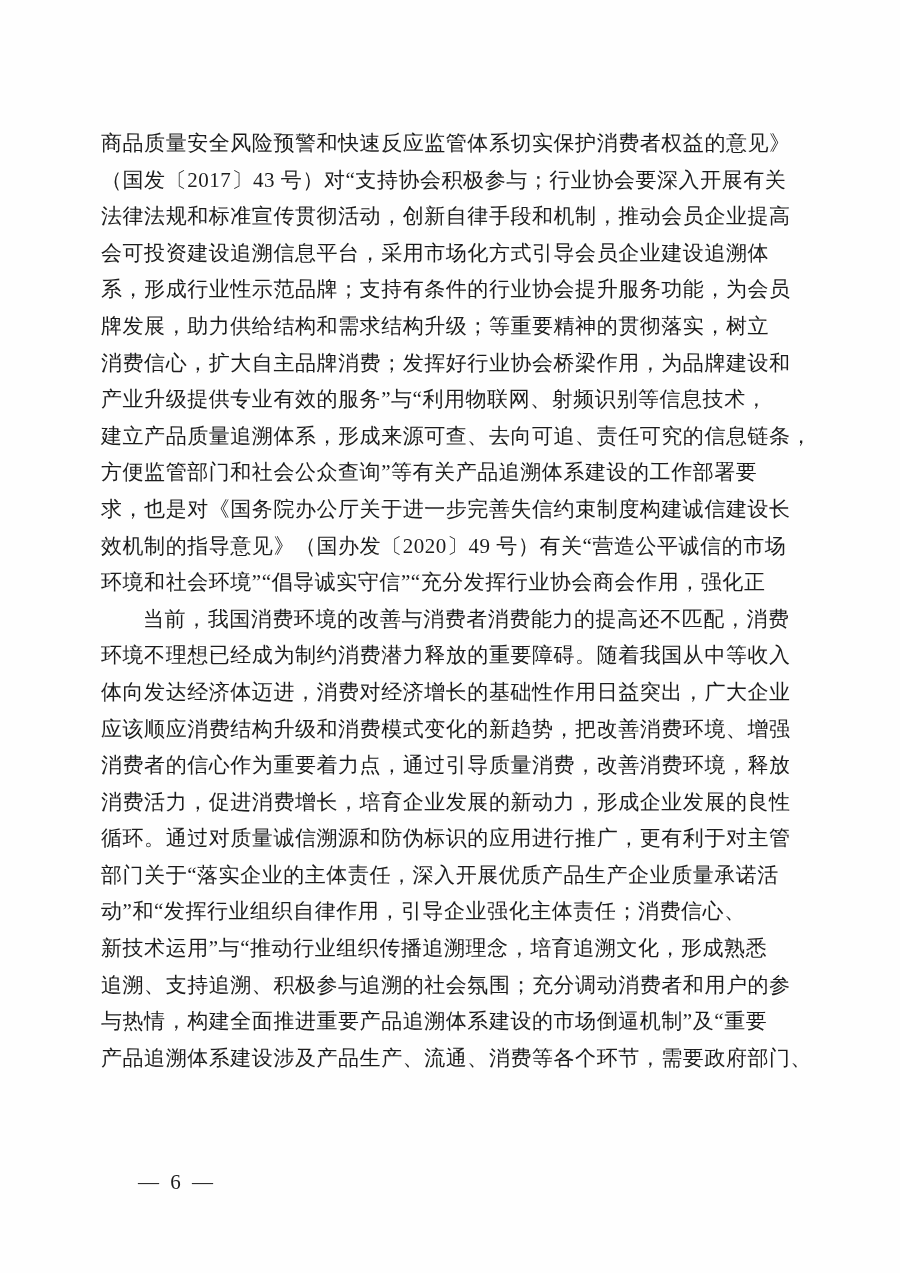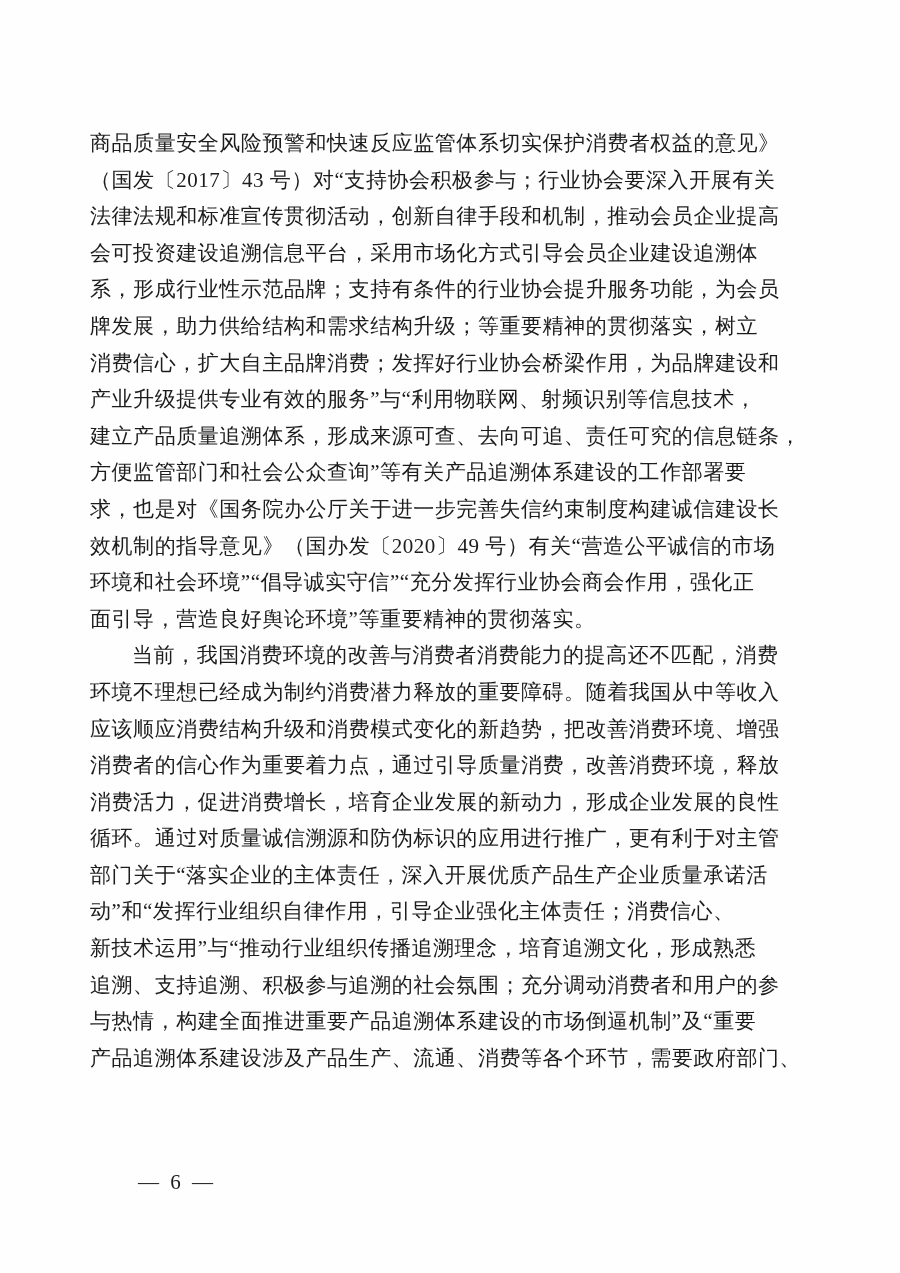--- a/index.html
+++ b/index.html
@@ -12,21 +12,21 @@
     width: 900px;
     height: 1273px;
     margin: 0 auto;
     background: #fefefe;
     color: #1c1c1c;
     font-family: "Liberation Serif", "DejaVu Serif", serif;
     overflow: hidden;
   }
   .textblock {
     position: absolute;
-    left: 90px;
+    left: 101px;
     top: 125px;
     width: 690px;
   }
   .line {
     margin: 0;
     padding: 0;
     font-size: 21px;
     line-height: 36.6px;
     height: 36.6px;
     letter-spacing: 0.55px;
@@ -56,23 +56,23 @@
     <p class="line">会可投资建设追溯信息平台，采用市场化方式引导会员企业建设追溯体</p>
     <p class="line">系，形成行业性示范品牌；支持有条件的行业协会提升服务功能，为会员</p>
     <p class="line">牌发展，助力供给结构和需求结构升级；等重要精神的贯彻落实，树立</p>
     <p class="line">消费信心，扩大自主品牌消费；发挥好行业协会桥梁作用，为品牌建设和</p>
     <p class="line">产业升级提供专业有效的服务”与“利用物联网、射频识别等信息技术，</p>
     <p class="line">建立产品质量追溯体系，形成来源可查、去向可追、责任可究的信息链条，</p>
     <p class="line">方便监管部门和社会公众查询”等有关产品追溯体系建设的工作部署要</p>
     <p class="line">求，也是对《国务院办公厅关于进一步完善失信约束制度构建诚信建设长</p>
     <p class="line">效机制的指导意见》（国办发〔2020〕49 号）有关“营造公平诚信的市场</p>
     <p class="line">环境和社会环境”“倡导诚实守信”“充分发挥行业协会商会作用，强化正</p>
-    <p class="line">面引导，营造良好舆论环境”等重要精神的贯彻落实。</p>
     <p class="line indent">当前，我国消费环境的改善与消费者消费能力的提高还不匹配，消费</p>
     <p class="line">环境不理想已经成为制约消费潜力释放的重要障碍。随着我国从中等收入</p>
+    <p class="line">体向发达经济体迈进，消费对经济增长的基础性作用日益突出，广大企业</p>
     <p class="line">应该顺应消费结构升级和消费模式变化的新趋势，把改善消费环境、增强</p>
     <p class="line">消费者的信心作为重要着力点，通过引导质量消费，改善消费环境，释放</p>
     <p class="line">消费活力，促进消费增长，培育企业发展的新动力，形成企业发展的良性</p>
     <p class="line">循环。通过对质量诚信溯源和防伪标识的应用进行推广，更有利于对主管</p>
     <p class="line">部门关于“落实企业的主体责任，深入开展优质产品生产企业质量承诺活</p>
     <p class="line">动”和“发挥行业组织自律作用，引导企业强化主体责任；消费信心、</p>
     <p class="line">新技术运用”与“推动行业组织传播追溯理念，培育追溯文化，形成熟悉</p>
     <p class="line">追溯、支持追溯、积极参与追溯的社会氛围；充分调动消费者和用户的参</p>
     <p class="line">与热情，构建全面推进重要产品追溯体系建设的市场倒逼机制”及“重要</p>
     <p class="line">产品追溯体系建设涉及产品生产、流通、消费等各个环节，需要政府部门、</p>

